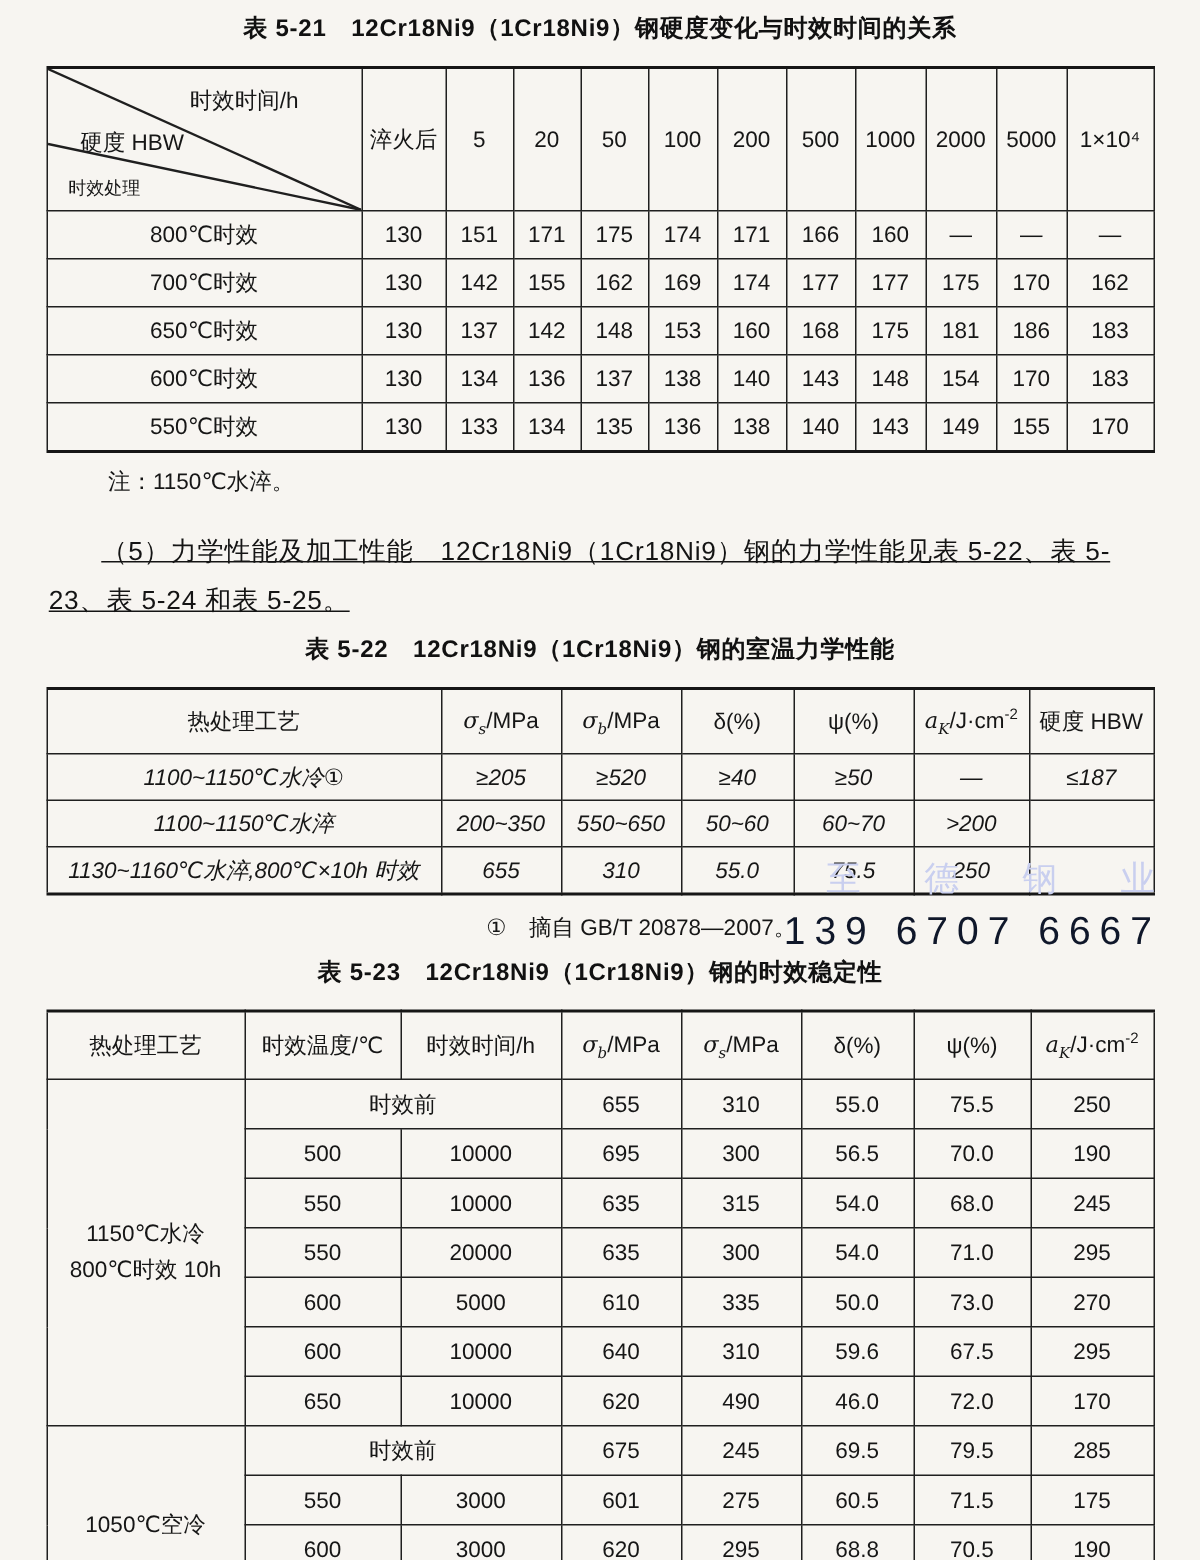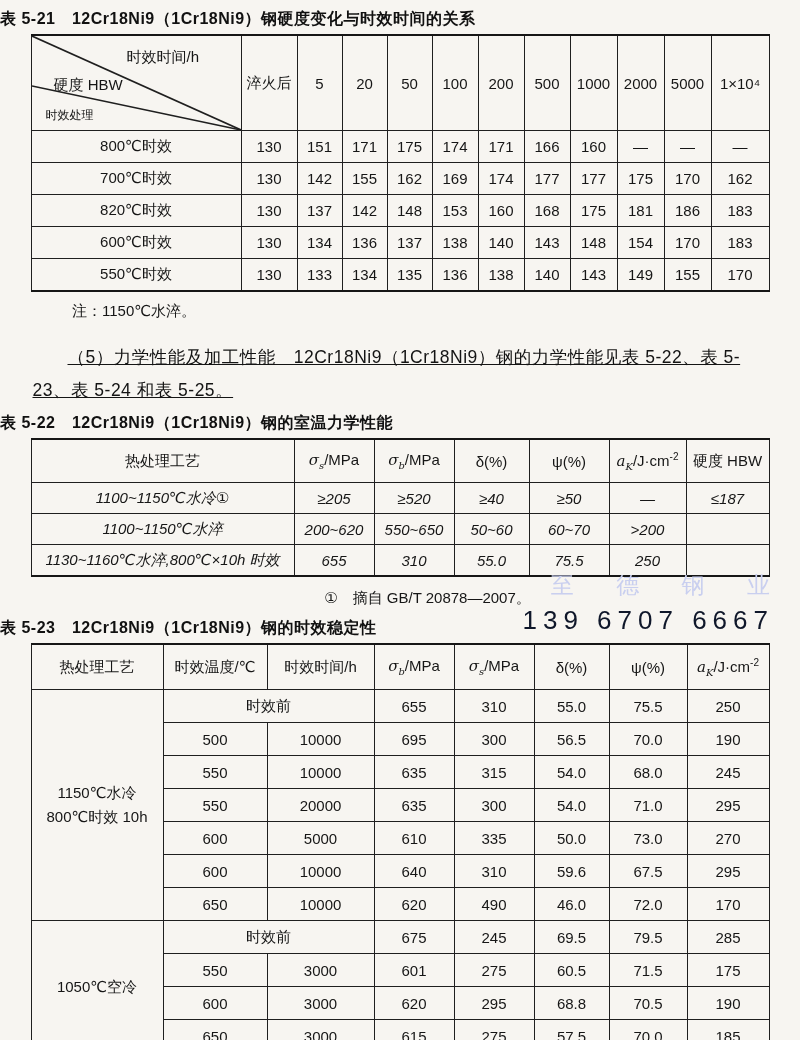--- a/index.html
+++ b/index.html
@@ -6,29 +6,29 @@
   body{
     width:800px;height:1040px;
     background:#f7f5f1;
     font-family:"Liberation Sans","DejaVu Sans",sans-serif;
     color:#1b1b1b;
     position:relative;
     overflow:hidden;
   }
   .page{position:relative;width:800px;height:1040px;}
   .tbl-title{
-    font-weight:bold;font-size:16px;
+    text-align:center;font-weight:bold;font-size:16px;
     letter-spacing:0.5px;color:#111;
   }
   .title-21{padding-top:9px;}
   .title-22{margin-top:6px;}
   .title-23{margin-top:10px;}
   table.data-table{
     border-collapse:collapse;
-    margin:4px auto 0 auto;
+    margin:14px auto 0 auto;
     width:738px;
     table-layout:fixed;
     background:transparent;
   }
   table.data-table th,table.data-table td{
     border:1.4px solid #1f1f1f;
     font-size:15px;
     text-align:center;
     padding:0 2px;
     font-weight:normal;
@@ -139,21 +139,21 @@
           <td>162</td>
           <td>169</td>
           <td>174</td>
           <td>177</td>
           <td>177</td>
           <td>175</td>
           <td>170</td>
           <td>162</td>
         </tr>
         <tr>
-          <th>820℃时效</th>
+          <th>650℃时效</th>
           <td>130</td>
           <td>137</td>
           <td>142</td>
           <td>148</td>
           <td>153</td>
           <td>160</td>
           <td>168</td>
           <td>175</td>
           <td>181</td>
           <td>186</td>
@@ -222,21 +222,21 @@
           <th>1100~1150℃水冷①</th>
           <td>≥205</td>
           <td>≥520</td>
           <td>≥40</td>
           <td>≥50</td>
           <td>—</td>
           <td>≤187</td>
         </tr>
         <tr>
           <th>1100~1150℃水淬</th>
-          <td>200~620</td>
+          <td>200~350</td>
           <td>550~650</td>
           <td>50~60</td>
           <td>60~70</td>
           <td>&gt;200</td>
           <td></td>
         </tr>
         <tr>
           <th>1130~1160℃水淬,800℃×10h 时效</th>
           <td>655</td>
           <td>310</td>

